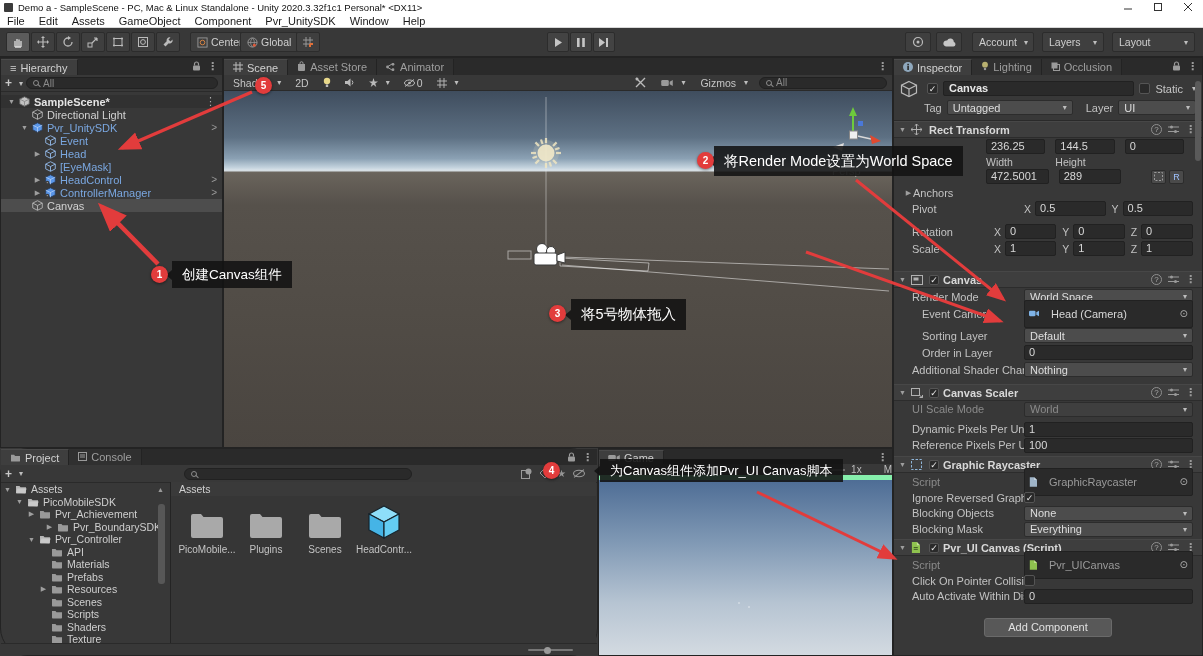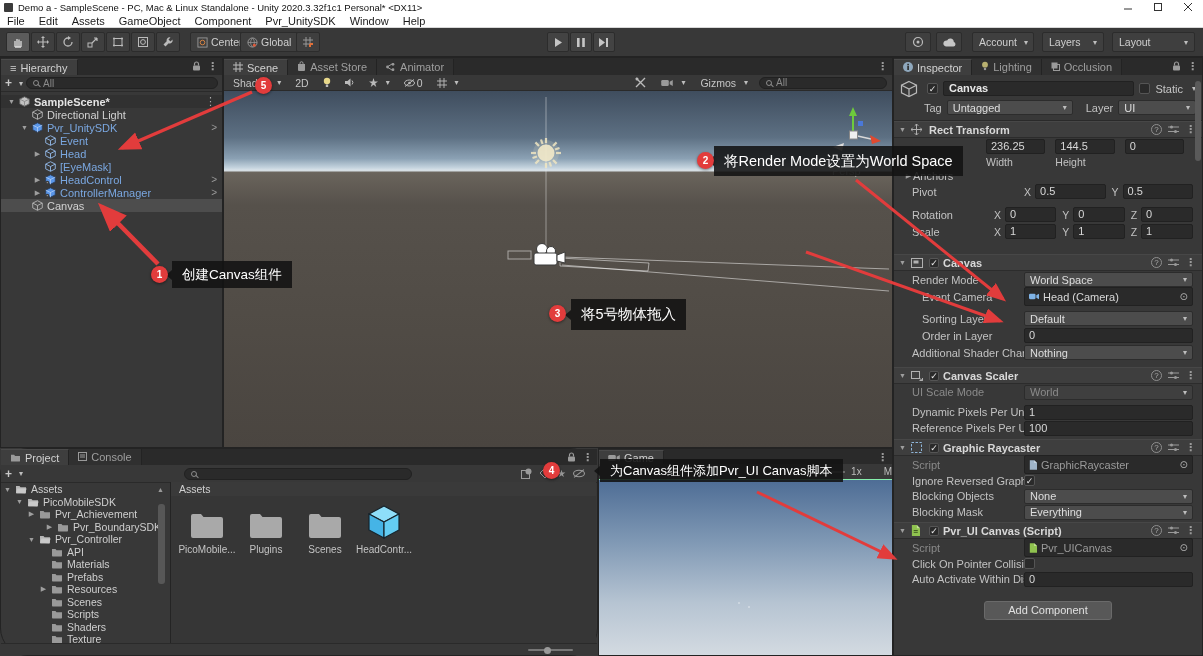--- a/index.html
+++ b/index.html
@@ -98,22 +98,22 @@
   .irow{height:17px;display:flex;align-items:center;padding-right:9px;}
   .irow.sm{height:15px;}
   .ilabel{width:130px;flex:none;font-size:11px;color:#c2c2c2;padding-left:18px;
           white-space:nowrap;overflow:hidden;}
   .ilabel.ind{padding-left:28px;}
   .ilabel.dis{color:#8a8a8a;}
   .ival{flex:1;display:flex;align-items:center;gap:6px;min-width:0;}
   .field{background:#2a2a2a;border:1px solid #212121;border-radius:2px;color:#d8d8d8;font-size:11px;
          height:15px;line-height:13px;padding:0 4px;flex:1;min-width:0;white-space:nowrap;overflow:hidden;}
   .ival .dd{flex:1;}
-  .objfield{flex:1;height:19px;background:#2a2a2a;border:1px solid #212121;border-radius:2px;
-            display:flex;align-items:center;gap:4px;padding:0 4px;font-size:11px;color:#d8d8d8;}
+  .objfield{flex:1;height:28px;background:#2a2a2a;border:1px solid #212121;border-radius:2px;
+            display:flex;align-items:center;gap:12px;padding:0 4px;font-size:11px;color:#d8d8d8;}
   .objfield .tgt{margin-left:auto;color:#b0b0b0;font-size:10px;}
   .objfield.dis{color:#9a9a9a;}
   .trip{display:flex;gap:10px;margin-left:92px;flex:1;padding-right:9px;align-items:center;}
   .trip-lab{flex:1;font-size:10.5px;color:#c2c2c2;}
   .grp{flex:1;display:flex;align-items:center;gap:4px;min-width:0;}
   .axlab{font-size:10.5px;color:#c2c2c2;flex:none;}
   .wh-btn{width:15px;height:14px;background:#4a4a4a;border:1px solid #2c2c2c;border-radius:2px;
           display:flex;align-items:center;justify-content:center;color:#9fc2ff;font-size:9px;flex:none;}
   .addcomp{display:block;margin:10px auto 0 auto;width:128px;height:19px;background:#585858;
            border:1px solid #6a6a6a;border-radius:3px;color:#e0e0e0;font-size:11px;text-align:center;
@@ -134,21 +134,21 @@
   .gitem{width:56px;margin-right:3px;display:flex;flex-direction:column;align-items:center;}
   .gicon{height:38px;display:flex;align-items:flex-end;justify-content:center;}
   .glabel{font-size:10px;color:#c4c4c4;margin-top:4px;white-space:nowrap;}
   .proj-bottom{position:absolute;left:0;bottom:0;right:0;height:12px;background:#383838;border-top:1px solid #2a2a2a;}
   .zoom-slider{position:absolute;right:24px;bottom:4px;width:45px;height:2px;background:#777;border-radius:1px;}
   .zoom-knob{position:absolute;right:46px;bottom:1px;width:7px;height:7px;border-radius:50%;background:#9a9a9a;}
   .proj-icons{margin-left:auto;display:flex;align-items:center;gap:7px;padding-right:8px;color:#9a9a9a;font-size:10px;}
 
   
   #game{left:598px;top:448px;width:295px;height:208px;}
-  .game-toolbar{height:16px;background:#383838;border-bottom:1px solid #86efac;display:flex;
+  .game-toolbar{height:16px;background:#383838;border-bottom:5px solid #86efac;display:flex;
                 align-items:center;font-size:10px;color:#bdbdbd;overflow:hidden;}
   .game-right{margin-left:auto;display:flex;align-items:center;gap:6px;padding-right:0;}
   .gknob{width:7px;height:7px;border-radius:50%;background:#8f8f8f;}
   .gtrack{width:16px;height:2px;background:#6a6a6a;}
 
   
   .arrows{position:absolute;left:0;top:0;z-index:40;pointer-events:none;}
   .callout{position:absolute;z-index:45;background:rgba(18,18,18,.88);color:#fff;
            display:flex;align-items:center;padding:0 10px;white-space:nowrap;}
   .callout::before{content:'';position:absolute;left:-6px;top:50%;margin-top:-5px;
@@ -662,20 +662,34 @@
         <span class="field">236.25</span>
         <span class="field">144.5</span>
         <span class="field">0</span>
           </span>
         </div>
       <div class="irow sm" style="height:13px">
           <span class="trip">
         <span class="trip-lab">Width</span>
         <span class="trip-lab">Height</span>
         <span class="trip-lab"></span>
+          </span>
+        </div>
+      <div class="irow">
+          <span class="trip">
+        <span class="field">472.5001</span>
+        <span class="field">289</span>
+        <span class="grp" style="justify-content:flex-end;gap:3px">
+          <span class="wh-btn">
+                <svg width="9" height="9" viewBox="0 0 9 9">
+                  <rect x="0.5" y="0.5" width="8" height="8" fill="none" stroke="#9a9a9a" stroke-dasharray="2 1.5"></rect>
+                </svg>
+              </span>
+          <span class="wh-btn">R</span>
+            </span>
           </span>
         </div>
       <div class="irow sm">
           <span class="exp8" style="margin-left:10px">▶</span>
           <span class="minl">Anchors</span>
         </div>
       <div class="irow">
           <span class="ilabel">Pivot</span>
         <span class="ival">
             <span class="grp">

